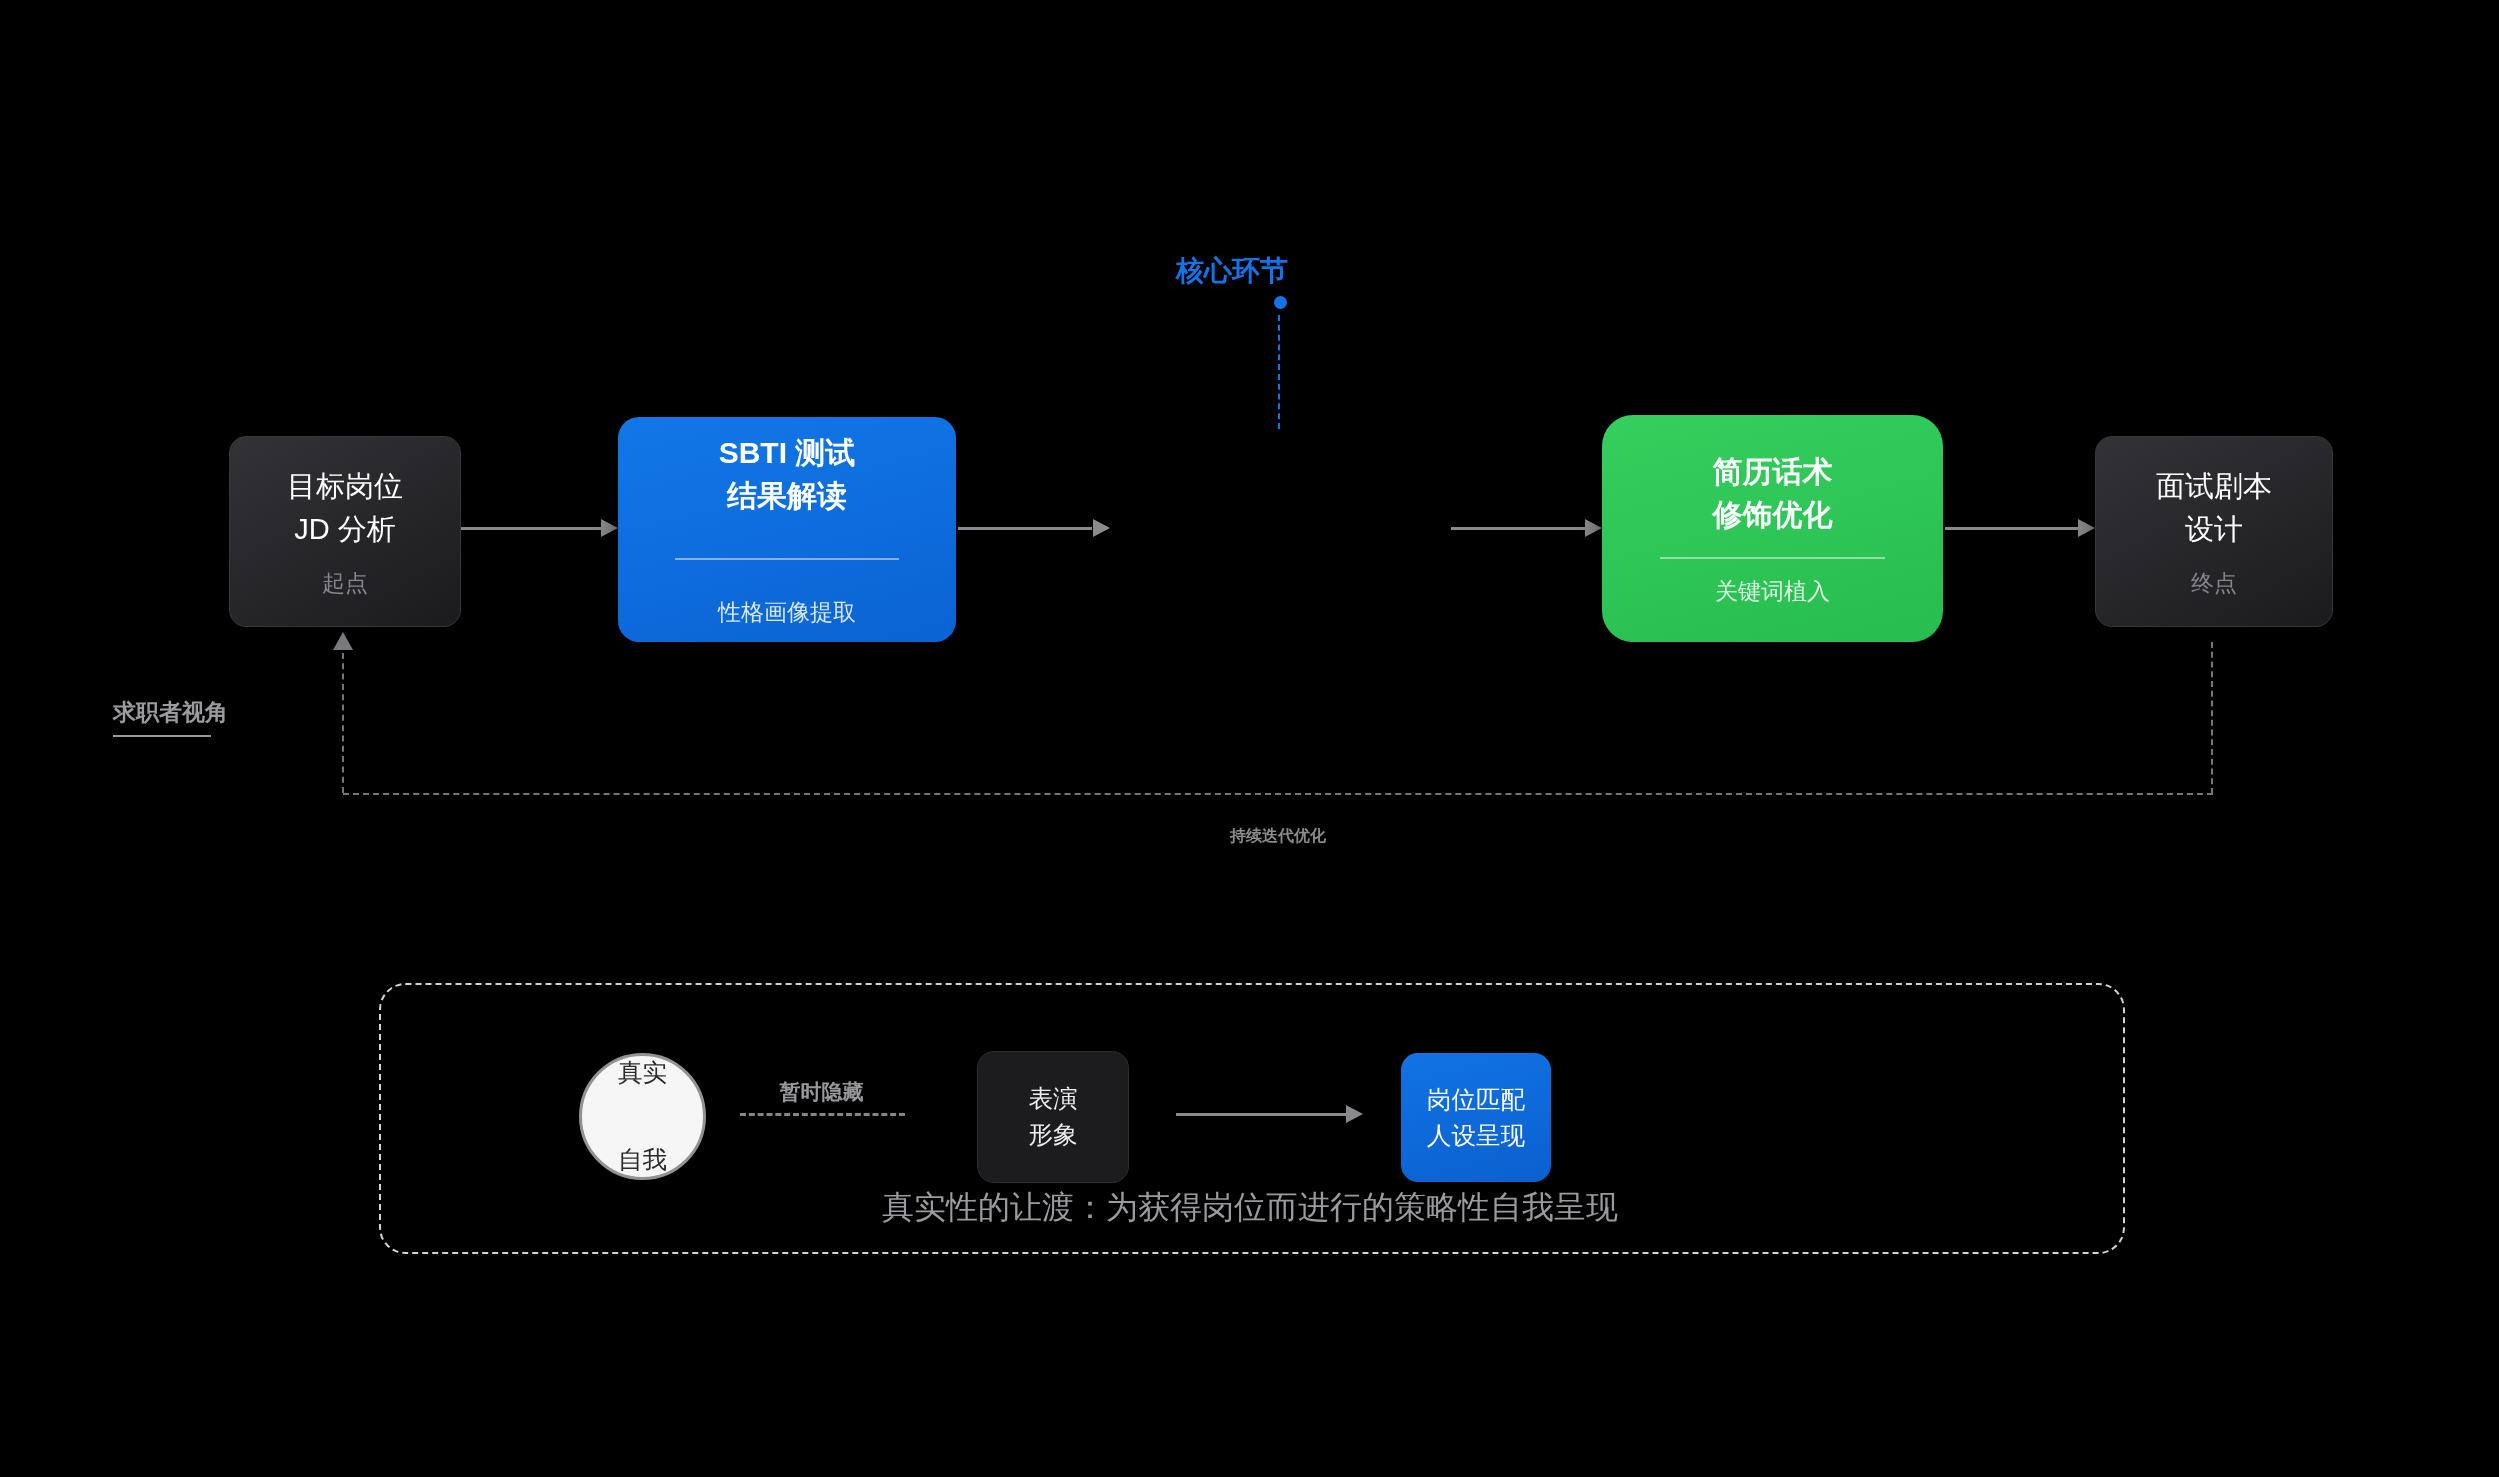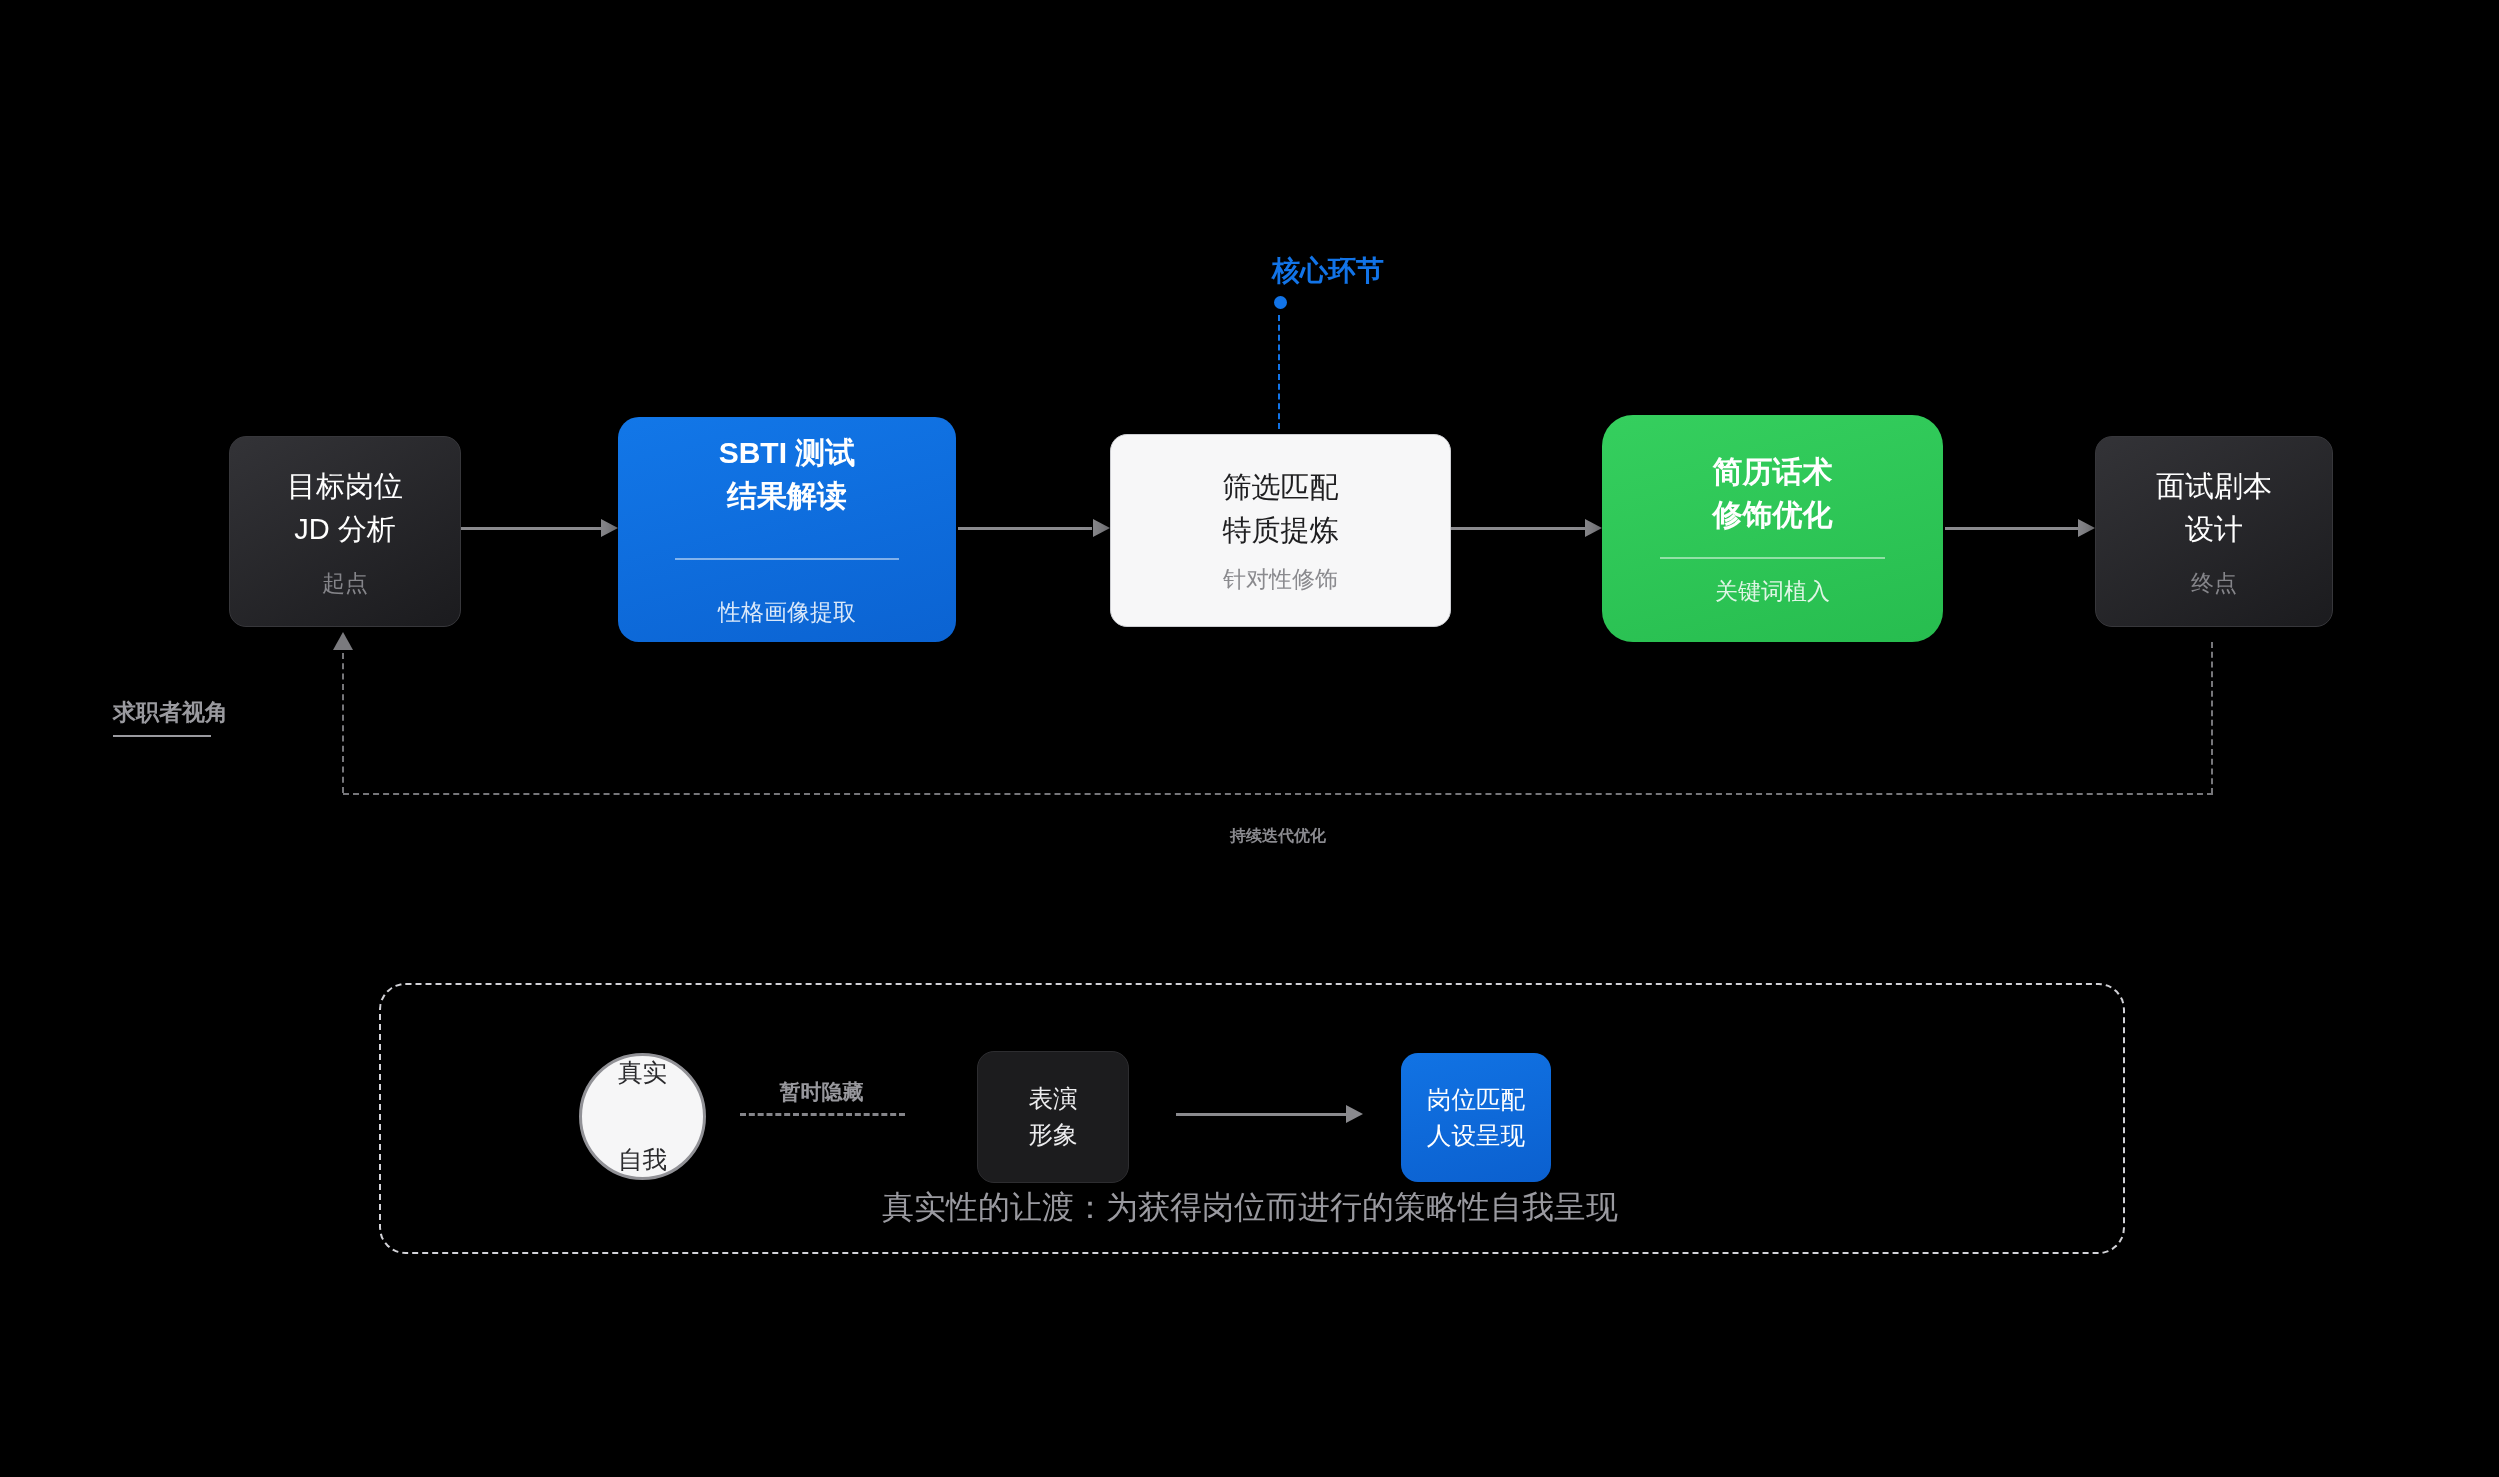--- a/index.html
+++ b/index.html
@@ -27,21 +27,21 @@
   .tri-right{position:absolute;width:0;height:0;border-top:9.5px solid transparent;
              border-bottom:9.5px solid transparent;border-left:17px solid #8a8a8e;}
   .tri-up{position:absolute;width:0;height:0;border-left:10.4px solid transparent;
           border-right:10.4px solid transparent;border-bottom:18px solid #7a7a7e;}
   .dash-v{position:absolute;width:0;border-left:2.8px dashed #76767a;}
   .dash-h{position:absolute;height:0;border-top:2.8px dashed #76767a;}
   .dash-v.accent{border-left:2.8px dashed #1274e8;}
   .dot{position:absolute;width:13.3px;height:13.3px;border-radius:50%;background:#1274e8;}
   
   .lbl{position:absolute;color:#98989d;}
-  .core-lbl{color:#1274e8;font-weight:700;font-size:28px;width:208px;text-align:right;}
+  .core-lbl{color:#1274e8;font-weight:700;font-size:28px;width:208px;text-align:left;}
   .persp-lbl{font-size:23px;font-weight:700;color:#9a9a9f;}
   .persp-underline{position:absolute;width:98px;height:1.9px;background:#9a9a9f;}
   .loop-lbl{font-size:16px;font-weight:700;color:#8a8a8f;width:208px;text-align:center;margin-top:12px;}
   .hidden-lbl{font-size:21px;font-weight:700;color:#98989d;width:151px;text-align:center;}
   .caption{position:absolute;color:#9a9aa0;font-size:32px;text-align:center;}
   
   .panel{position:absolute;border:2.8px dashed #d2d2d7;border-radius:26.5px;}
   .circle{position:absolute;width:121px;height:121px;border-radius:50%;background:#f6f6f7;
           border:3.8px solid #919196;display:flex;flex-direction:column;align-items:center;
           justify-content:center;color:#2b2b2e;font-size:24.6px;line-height:34px;text-align:center;}
@@ -75,27 +75,20 @@
       <span style="display:block">SBTI 测试</span>
       <span style="display:block">结果解读</span>
     </div>
     <div class="divider"></div>
     <div class="sub">性格画像提取</div>
   </div>
 
   <div class="hline" style="left:958px;top:527px;width:134px;"></div>
   <div class="tri-right" style="left:1093px;top:519px;"></div>
 
-  <div class="node light" style="left:1110px;top:434px;width:339px;height:191px;">
-    <div class="title">
-      <span style="display:block">筛选匹配</span>
-      <span style="display:block">特质提炼</span>
-    </div>
-    <div class="sub" style="margin-top:11.4px;">针对性修饰</div>
-  </div>
 
   <div class="hline" style="left:1451px;top:527px;width:134px;"></div>
   <div class="tri-right" style="left:1585px;top:519px;"></div>
 
   <div class="node green" style="left:1602px;top:415px;width:341px;height:227px;">
     <div class="title">
       <span style="display:block">简历话术</span>
       <span style="display:block">修饰优化</span>
     </div>
     <div class="divider"></div>

